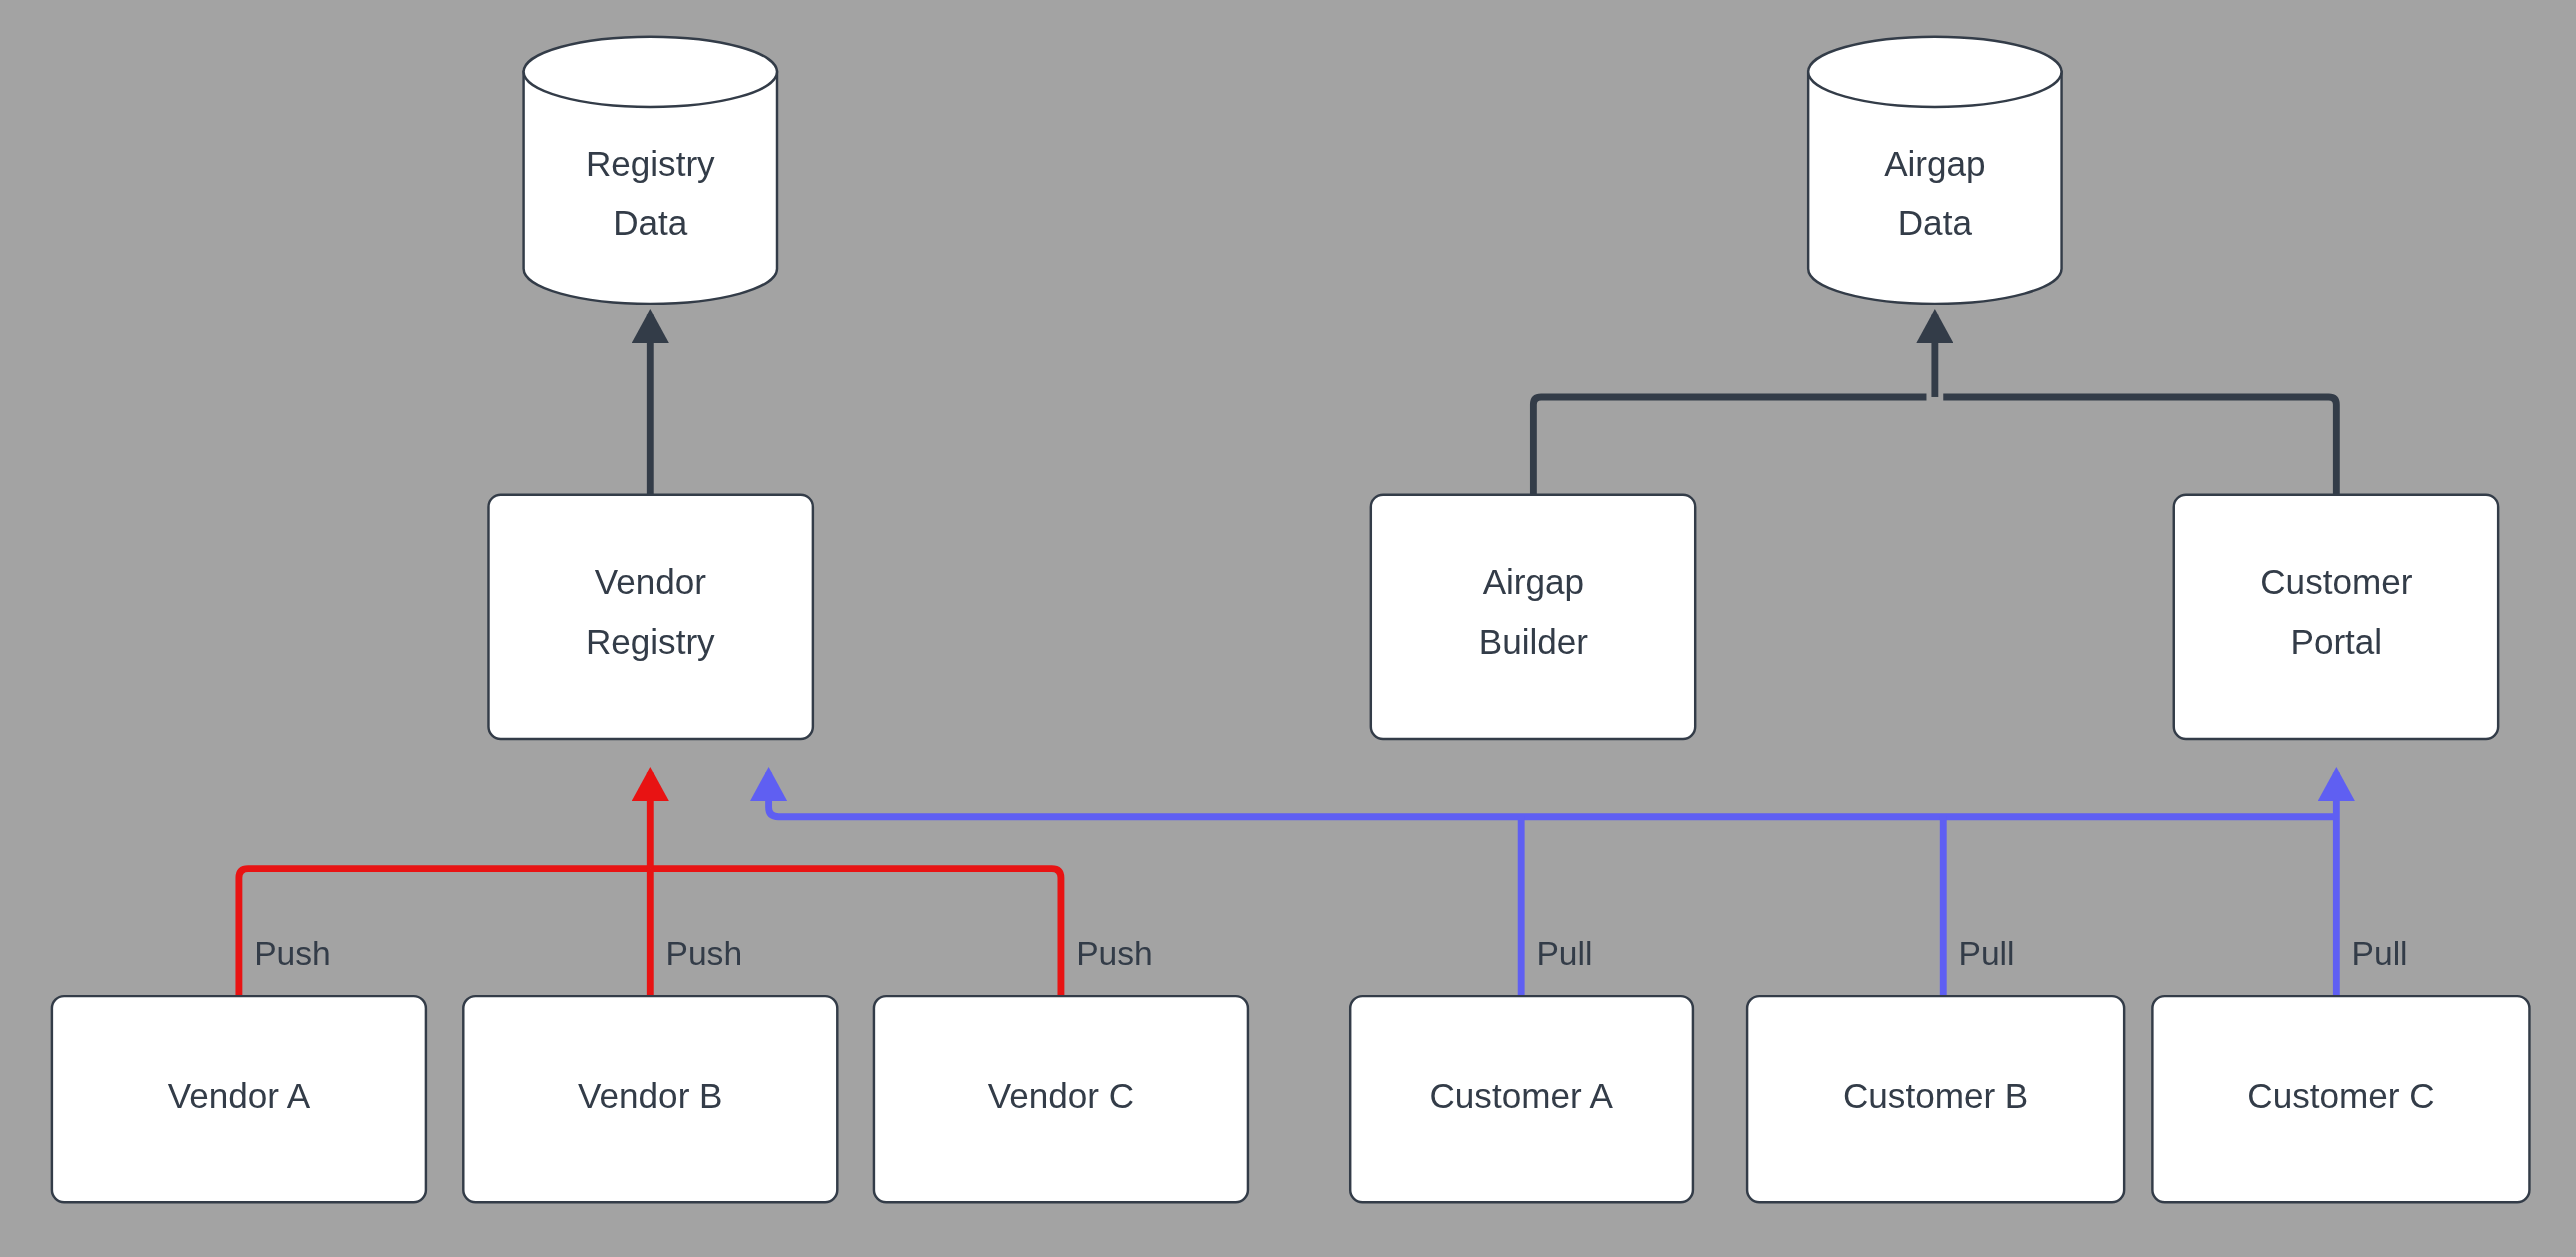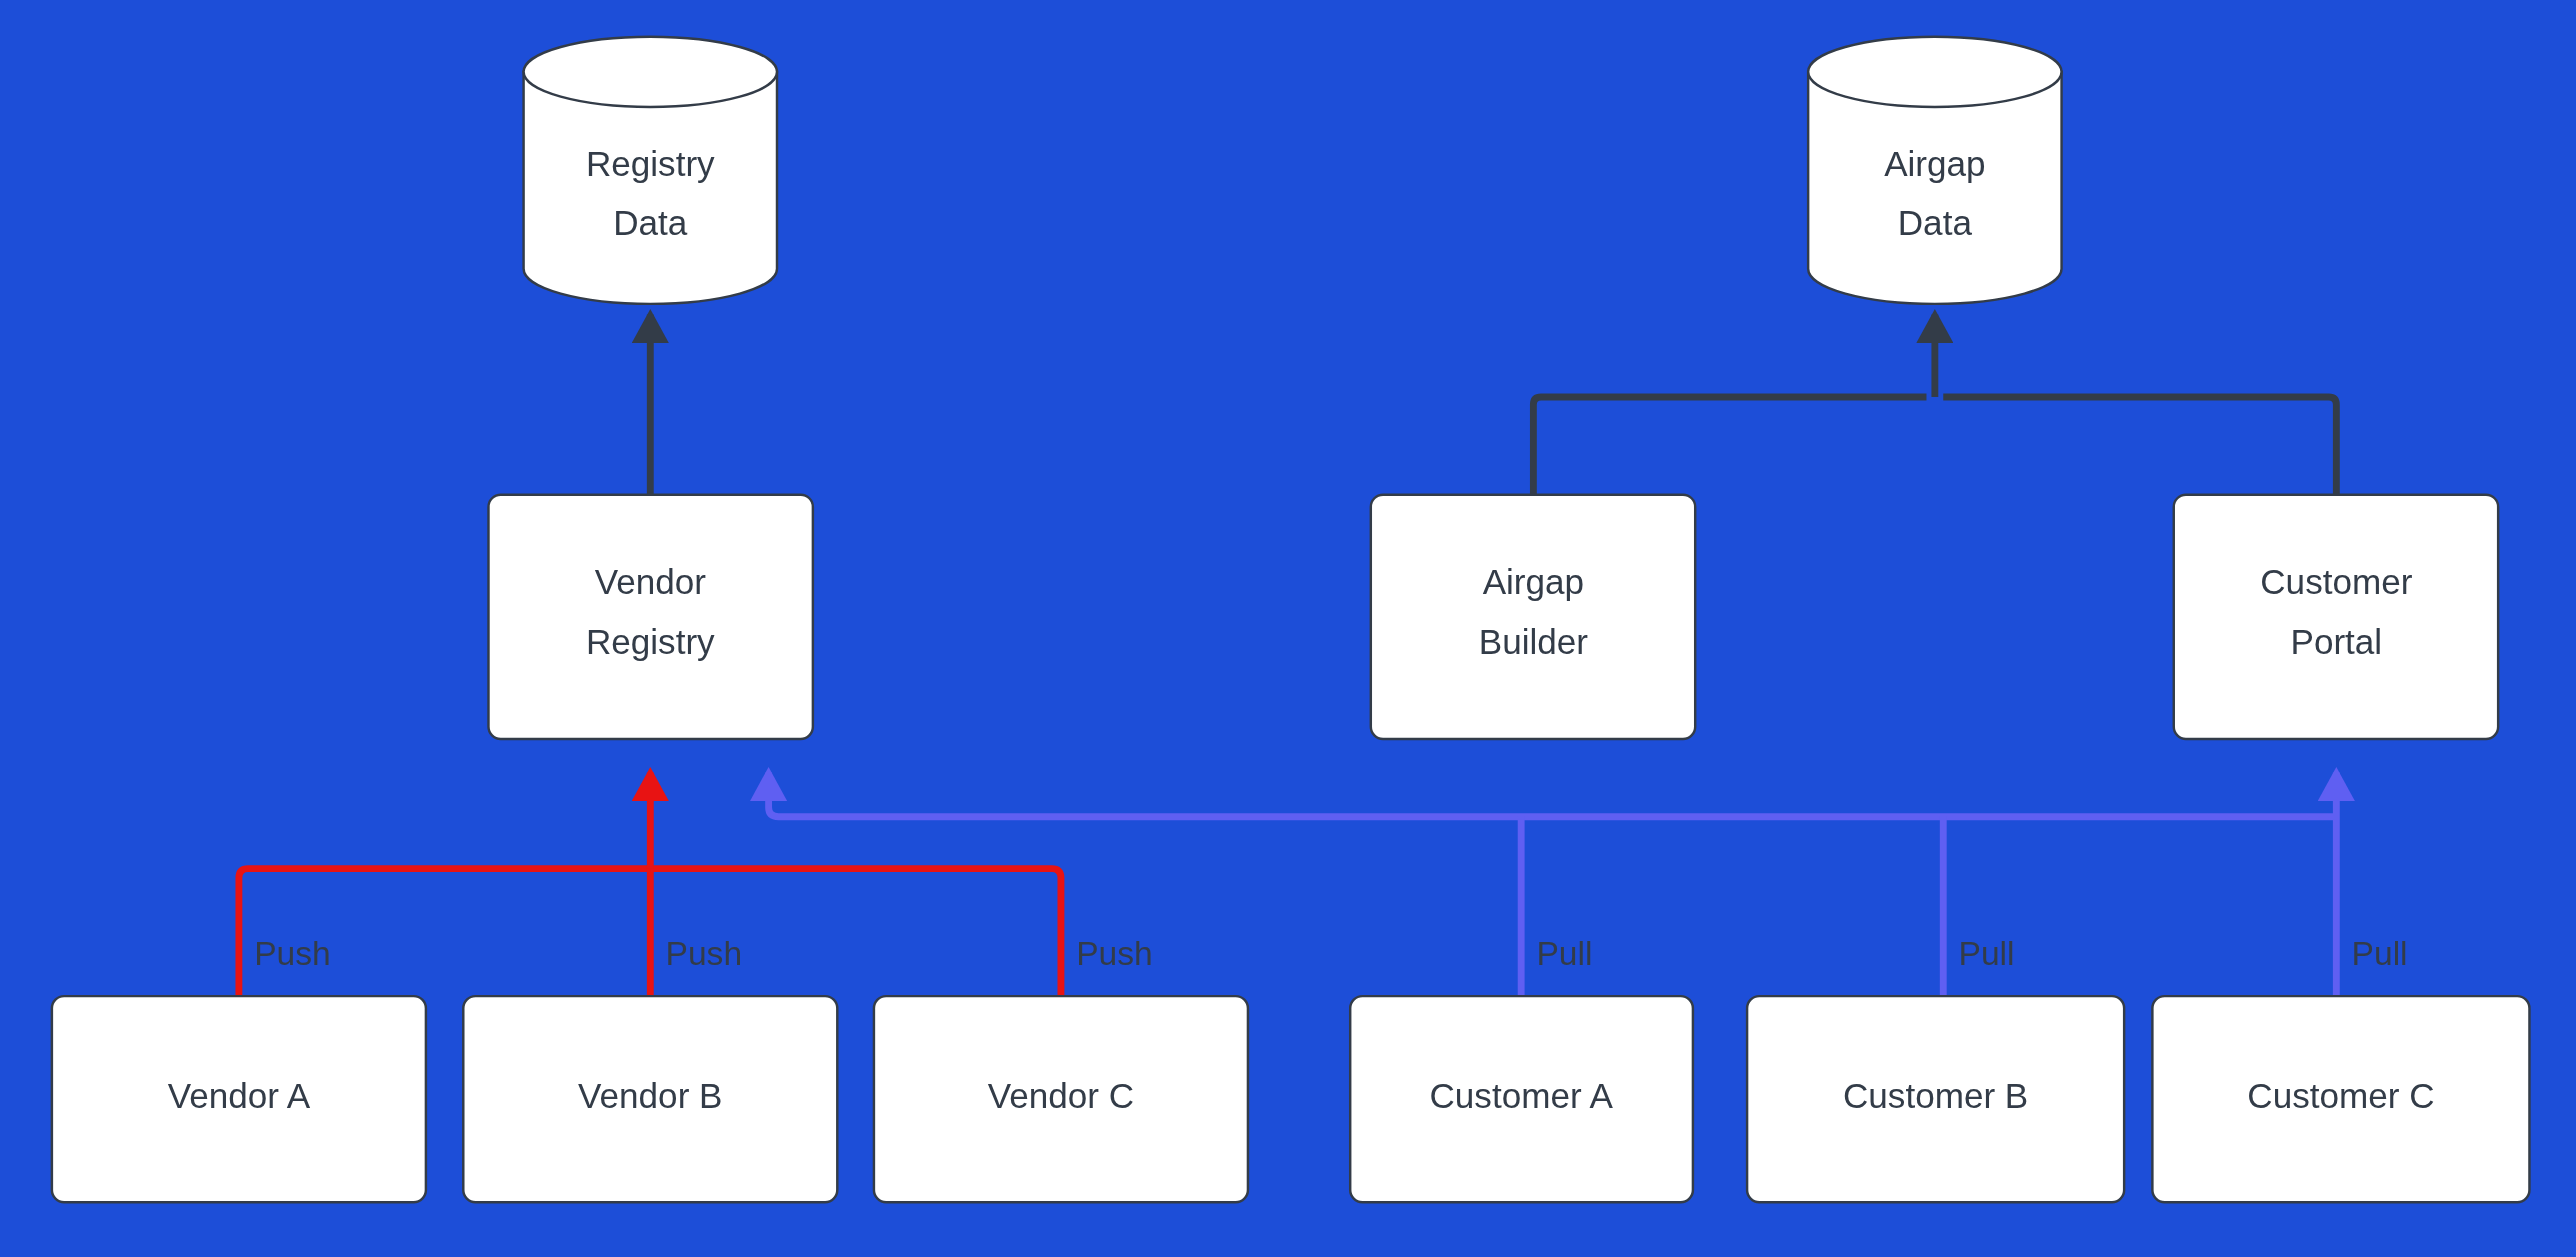--- a/index.html
+++ b/index.html
@@ -4,21 +4,21 @@
 <style>
   html, body {
     margin: 0;
     padding: 0;
     background: #ffffff;
   }
   #canvas {
     position: relative;
     width: 2576px;
     height: 1258px;
-    background: #1d4ed8;
+    background: #a3a3a3;
     font-family: "Liberation Sans", sans-serif;
   }
   svg.diagram {
     position: absolute;
     top: 0;
     left: 0;
     width: 2576px;
     height: 1258px;
     display: block;
   }

